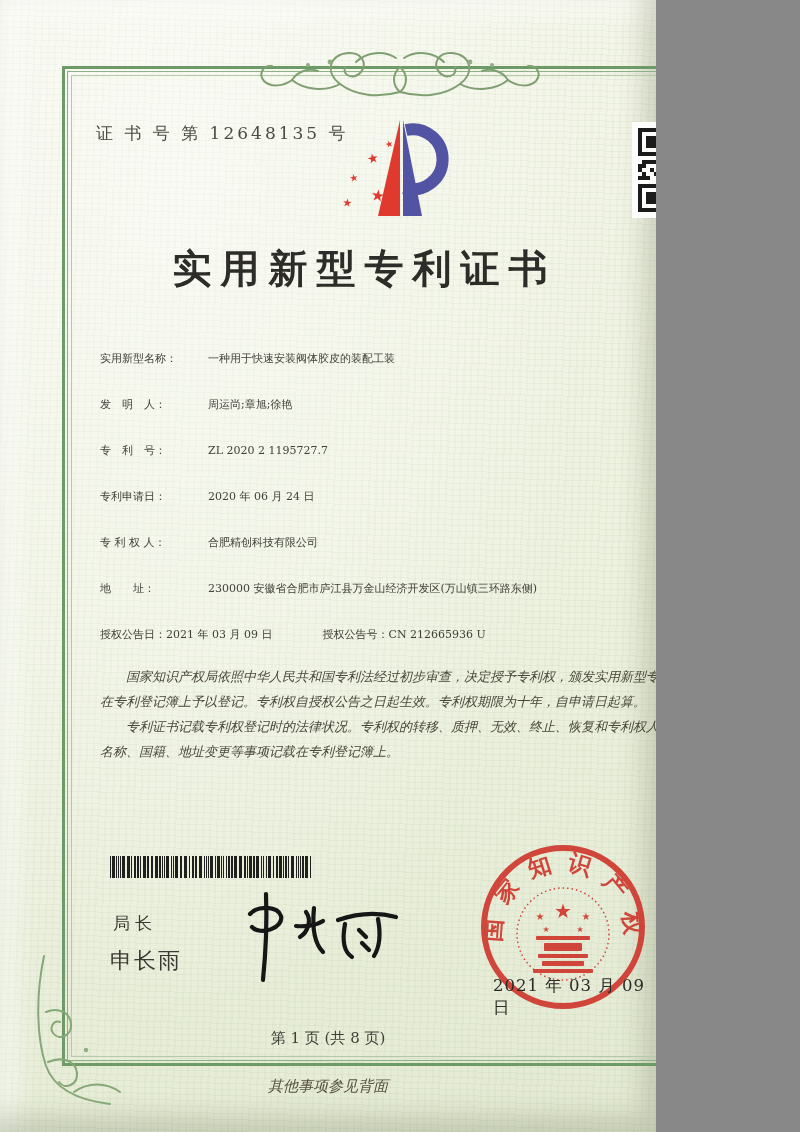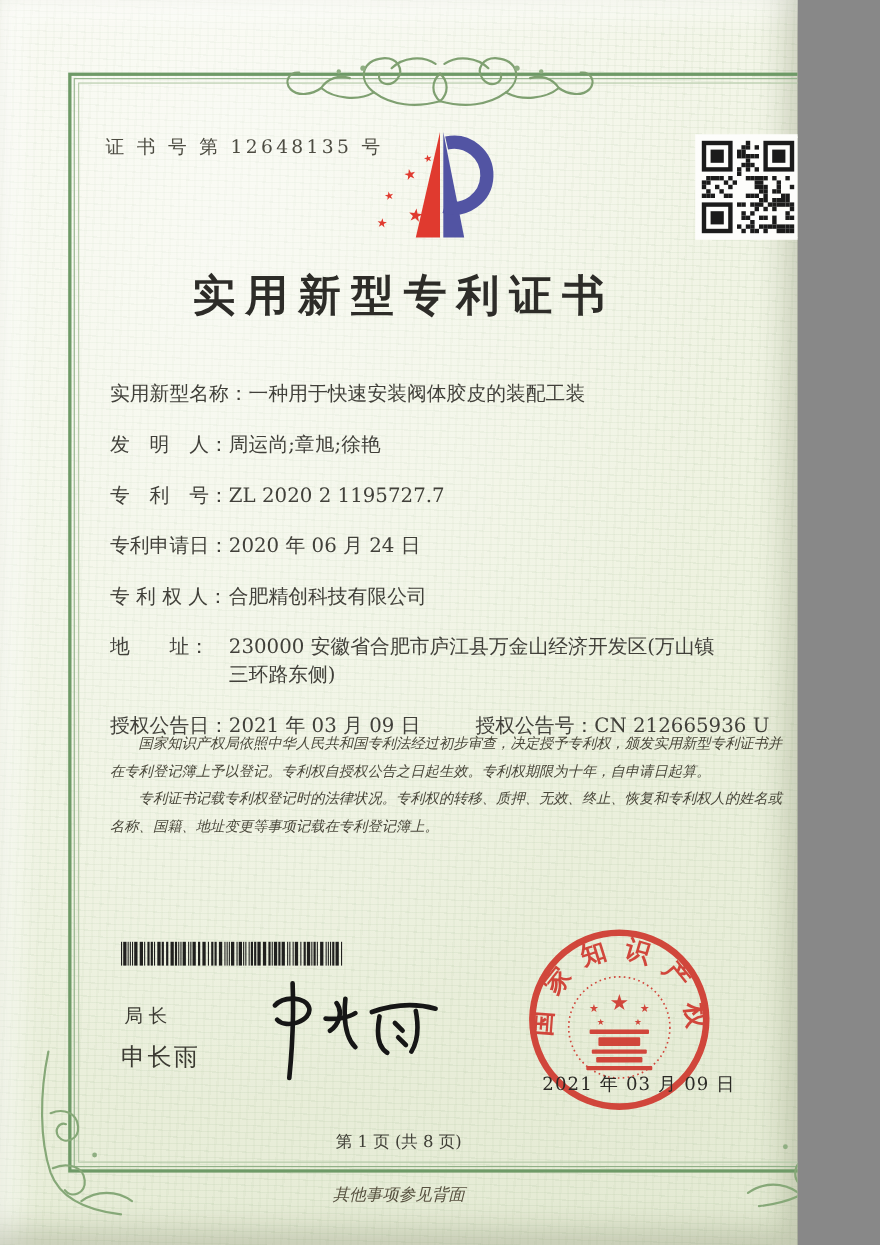--- a/index.html
+++ b/index.html
@@ -1,17 +1,17 @@
 <!DOCTYPE html>
 <html><head>
 <meta charset="utf-8">
 <style>
   html,body{margin:0;padding:0;background:#888;}
   .page{
-    position:relative;width:725px;height:1132px;overflow:hidden;
+    position:relative;width:656px;height:1132px;overflow:hidden;
     font-family:"DejaVu Serif","Liberation Serif",serif;
     background:
       radial-gradient(ellipse at 28% 18%, rgba(255,255,255,.5), transparent 62%),
       repeating-linear-gradient(92deg, rgba(140,170,120,.06) 0 2px, transparent 2px 7px),
       repeating-linear-gradient(1.5deg, rgba(120,160,110,.09) 0 1px, transparent 1px 6px),
       linear-gradient(158deg,#f7f8ee 0%,#eef2e0 55%,#e3e9d2 100%);
     box-shadow: inset -12px -14px 26px rgba(120,125,95,.30),
                 inset 16px 12px 26px rgba(255,255,255,.55);
   }
   
@@ -19,23 +19,23 @@
     box-sizing:border-box;border:3px solid #6e9a67;}
   .frame::before{content:"";position:absolute;inset:2px;border:1px solid #8fb187;}
   .frame::after{content:"";position:absolute;inset:6px;border:1px solid #b3c9a7;}
   .ornament{position:absolute;pointer-events:none;}
   
   .cert-no{position:absolute;left:96px;top:122px;font-size:17px;letter-spacing:3px;color:#4c4b41;}
   .logo{position:absolute;left:334px;top:108px;}
   .qr{position:absolute;left:634px;top:124px;width:92px;height:92px;background:#fdfdfb;
       box-shadow:0 0 0 2px #fdfdfb;}
   .title{position:absolute;left:0;top:242px;width:100%;text-align:center;
-    font-size:39px;font-weight:600;letter-spacing:9px;text-indent:9px;color:#2d2c28;}
-  
-  .fields{position:absolute;left:100px;top:346px;width:615px;font-size:18px;color:#41403a;}
+    font-size:39px;font-weight:600;letter-spacing:9px;text-indent:9px;color:#2d2c28;padding-left:32px;}
+  
+  .fields{position:absolute;left:100px;top:346px;width:615px;font-size:11px;color:#41403a;}
   .field-row{display:flex;margin-bottom:21px;line-height:25px;}
   .field-label{flex:0 0 108px;white-space:nowrap;}
   .field-value{max-width:442px;}
   .grant-row{display:flex;line-height:25px;}
   .grant-row .pair2{margin-left:50px;text-align:center;}
   
   .paragraphs{position:absolute;left:100px;top:664px;width:614px;font-size:13px;
     font-style:italic;line-height:25px;color:#49473a;}
   .paragraphs p{margin:0;text-indent:2em;}
   

